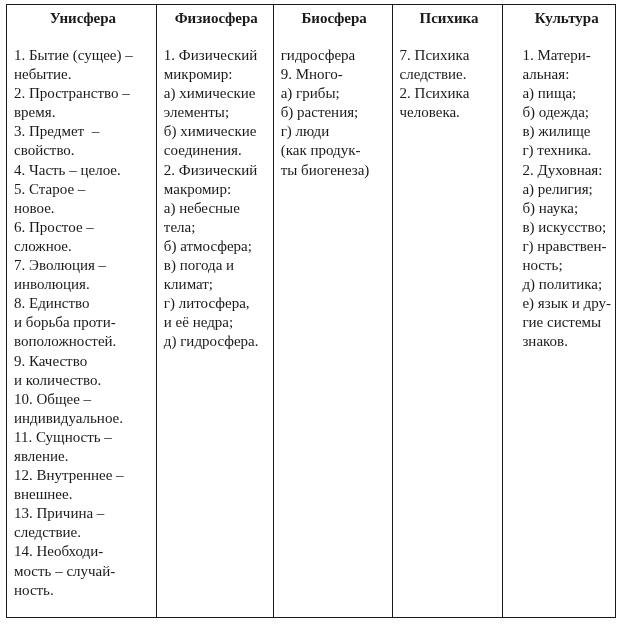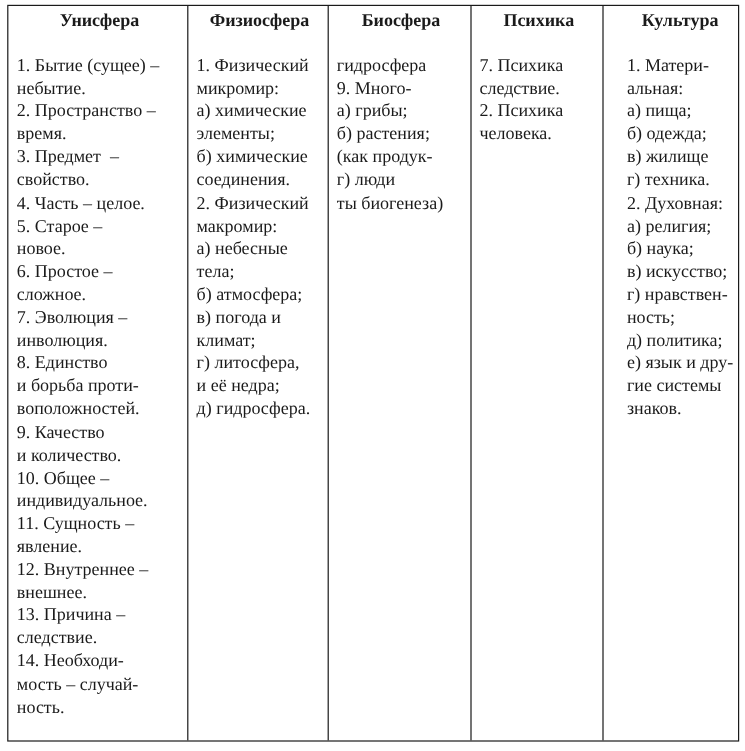--- a/index.html
+++ b/index.html
@@ -58,21 +58,21 @@
   <div class="col c0">
     <div class="hdr">Унисфера</div>
     <div class="lines"><span class="line">1. Бытие (сущее) –</span><span class="line">небытие.</span><span class="line">2. Пространство –</span><span class="line">время.</span><span class="line">3. Предмет  –</span><span class="line">свойство.</span><span class="line">4. Часть – целое.</span><span class="line">5. Старое –</span><span class="line">новое.</span><span class="line">6. Простое –</span><span class="line">сложное.</span><span class="line">7. Эволюция –</span><span class="line">инволюция.</span><span class="line">8. Единство</span><span class="line">и борьба проти-</span><span class="line">воположностей.</span><span class="line">9. Качество</span><span class="line">и количество.</span><span class="line">10. Общее –</span><span class="line">индивидуальное.</span><span class="line">11. Сущность –</span><span class="line">явление.</span><span class="line">12. Внутреннее –</span><span class="line">внешнее.</span><span class="line">13. Причина –</span><span class="line">следствие.</span><span class="line">14. Необходи-</span><span class="line">мость – случай-</span><span class="line">ность.</span></div>
   </div>
   <div class="col c1">
     <div class="hdr">Физиосфера</div>
     <div class="lines"><span class="line">1. Физический</span><span class="line">микромир:</span><span class="line">а) химические</span><span class="line">элементы;</span><span class="line">б) химические</span><span class="line">соединения.</span><span class="line">2. Физический</span><span class="line">макромир:</span><span class="line">а) небесные</span><span class="line">тела;</span><span class="line">б) атмосфера;</span><span class="line">в) погода и</span><span class="line">климат;</span><span class="line">г) литосфера,</span><span class="line">и её недра;</span><span class="line">д) гидросфера.</span></div>
   </div>
   <div class="col c2">
     <div class="hdr">Биосфера</div>
-    <div class="lines"><span class="line">гидросфера</span><span class="line">9. Много-</span><span class="line">а) грибы;</span><span class="line">б) растения;</span><span class="line">(как продук-</span><span class="line">г) люди</span><span class="line">ты биогенеза)</span></div>
+    <div class="lines"><span class="line">гидросфера</span><span class="line">9. Много-</span><span class="line">а) грибы;</span><span class="line">б) растения;</span><span class="line">г) люди</span><span class="line">(как продук-</span><span class="line">ты биогенеза)</span></div>
   </div>
   <div class="col c3">
     <div class="hdr">Психика</div>
     <div class="lines"><span class="line">7. Психика</span><span class="line">следствие.</span><span class="line">2. Психика</span><span class="line">человека.</span></div>
   </div>
   <div class="col c4">
     <div class="hdr">Культура</div>
     <div class="lines"><span class="line">1. Матери-</span><span class="line">альная:</span><span class="line">а) пища;</span><span class="line">б) одежда;</span><span class="line">в) жилище</span><span class="line">г) техника.</span><span class="line">2. Духовная:</span><span class="line">а) религия;</span><span class="line">б) наука;</span><span class="line">в) искусство;</span><span class="line">г) нравствен-</span><span class="line">ность;</span><span class="line">д) политика;</span><span class="line">е) язык и дру-</span><span class="line">гие системы</span><span class="line">знаков.</span></div>
   </div>
 </div>

